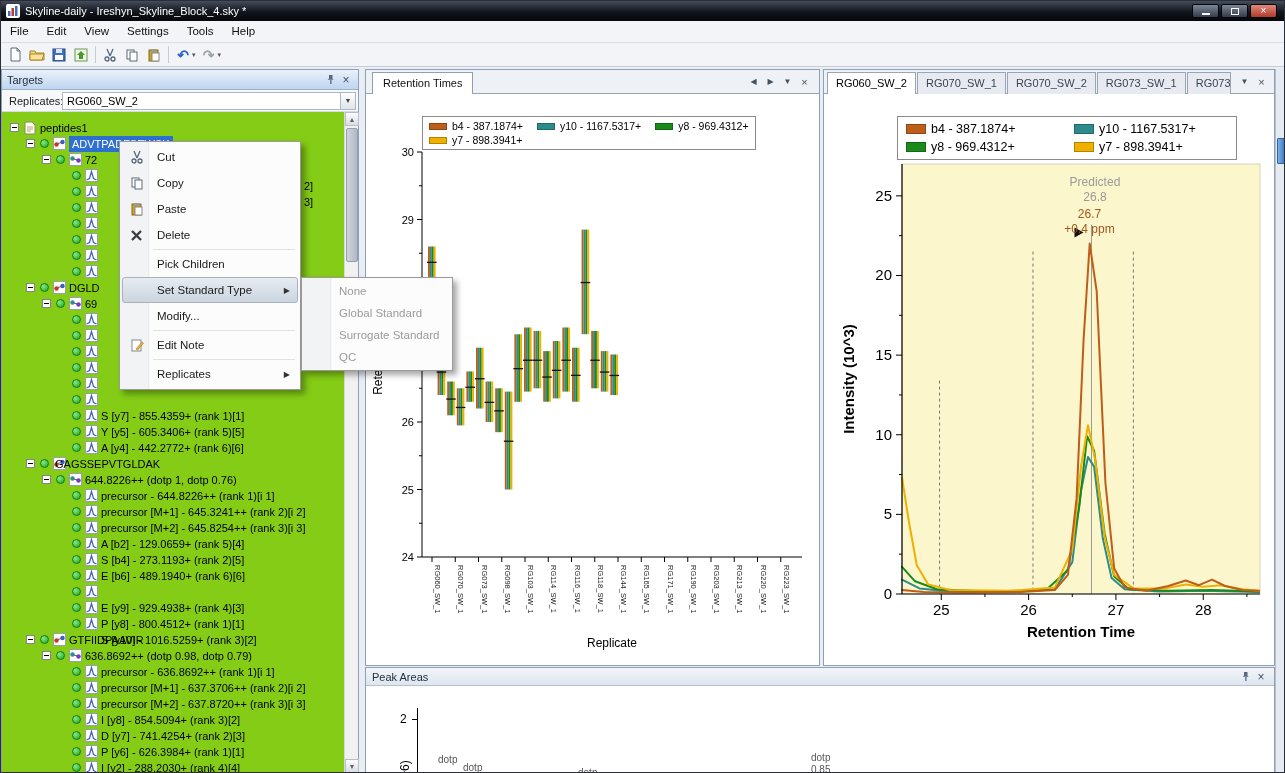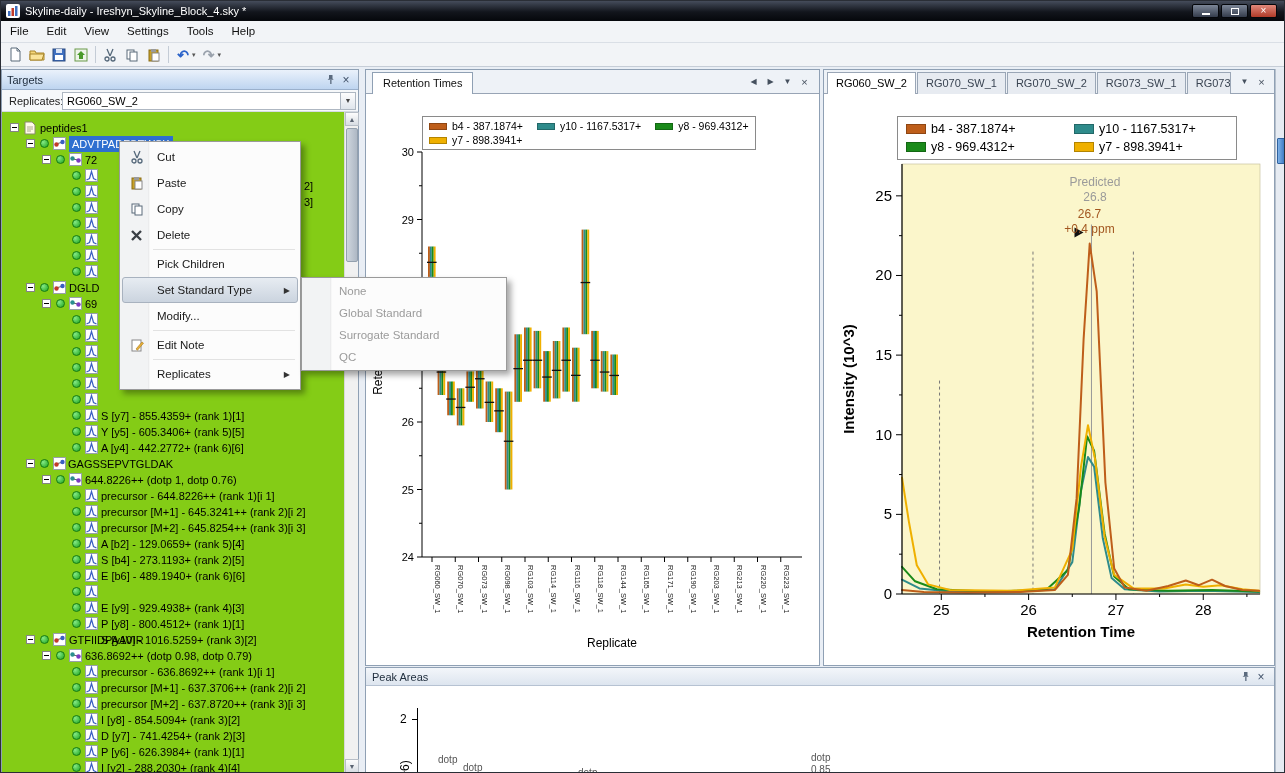--- a/index.html
+++ b/index.html
@@ -390,21 +390,21 @@
           <span class="expbox" style="left: 24px;">
             <i></i>
           </span>
           <span class="gdot" style="left: 38px;"></span>
           <span class="ticon tr-item" style="left: 51px;"><svg width="13" height="13" viewBox="0 0 13 13">
               <rect x="0.5" y="0.5" width="12" height="12" fill="#fff" stroke="#98a0aa"></rect>
               <path d="M3 7L10 5" stroke="#666"></path>
               <circle cx="3.5" cy="7.5" r="2.2" fill="#c23a2a"></circle>
               <circle cx="9.5" cy="5" r="2.2" fill="#3a5fc2"></circle>
             </svg></span>
-          <span class="tlabel" style="left: 66px;">GAGSSEPVTGLDAK</span>
+          <span class="tlabel" style="left: 53px;">GAGSSEPVTGLDAK</span>
         </div>
         <div class="tree-row" style="top: 360px;">
           <span class="expbox" style="left: 40px;">
             <i></i>
           </span>
           <span class="gdot" style="left: 54px;"></span>
           <span class="ticon tr-item" style="left: 67px;"><svg width="13" height="13" viewBox="0 0 13 13">
               <rect x="0.5" y="0.5" width="12" height="12" fill="#fff" stroke="#98a0aa"></rect>
               <path d="M3 6L10 7" stroke="#666"></path>
               <circle cx="3.5" cy="5.5" r="2.2" fill="#2a8f8f"></circle>
@@ -884,35 +884,35 @@
             <path d="M4 1l3 7M10 1L7 8" stroke="#55687a" stroke-width="1.3" fill="none"></path>
             <circle cx="4" cy="11" r="2" fill="none" stroke="#55687a" stroke-width="1.3"></circle>
             <circle cx="10" cy="11" r="2" fill="none" stroke="#55687a" stroke-width="1.3"></circle>
           </svg>
         </span>
         <span class="mi-lb">Cut</span>
       </div>
       <div class="mi">
         <span class="mi-ic">
           <svg width="14" height="14" viewBox="0 0 14 14">
+            <rect x="2" y="2" width="7" height="9" fill="#fff" stroke="#5a6b7a"></rect>
+            <rect x="5" y="4" width="7" height="9" fill="#fff" stroke="#5a6b7a"></rect>
+          </svg>
+        </span>
+        <span class="mi-lb">Copy</span>
+      </div>
+      <div class="mi">
+        <span class="mi-ic">
+          <svg width="14" height="14" viewBox="0 0 14 14">
             <rect x="2" y="2" width="9" height="11" fill="#c9a227" stroke="#8a6d14"></rect>
             <rect x="4" y="1" width="5" height="3" fill="#9a9a9a"></rect>
             <rect x="5" y="5" width="7" height="8" fill="#fff" stroke="#888"></rect>
           </svg>
         </span>
         <span class="mi-lb">Paste</span>
-      </div>
-      <div class="mi">
-        <span class="mi-ic">
-          <svg width="14" height="14" viewBox="0 0 14 14">
-            <rect x="2" y="2" width="7" height="9" fill="#fff" stroke="#5a6b7a"></rect>
-            <rect x="5" y="4" width="7" height="9" fill="#fff" stroke="#5a6b7a"></rect>
-          </svg>
-        </span>
-        <span class="mi-lb">Copy</span>
       </div>
       <div class="mi">
         <span class="mi-ic">
           <svg width="13" height="13" viewBox="0 0 13 13">
             <path d="M2 2l9 9M11 2l-9 9" stroke="#3a3f45" stroke-width="2.4"></path>
           </svg>
         </span>
         <span class="mi-lb">Delete</span>
       </div>
       <div class="msep"></div>
@@ -939,21 +939,21 @@
         </span>
         <span class="mi-lb">Edit Note</span>
       </div>
       <div class="msep"></div>
       <div class="mi">
         <span class="mi-ic"></span>
         <span class="mi-lb">Replicates</span>
         <span class="mi-ar">▶</span>
       </div>
     </div>
-  <div class="ctx" id="sub-menu" style="left:300px;top:276px;width:206px;">
+  <div class="ctx" id="sub-menu" style="left:300px;top:276px;width:152px;">
       <div class="mi">
         <span class="mi-ic"></span>
         <span class="mi-lb">None</span>
       </div>
       <div class="mi">
         <span class="mi-ic"></span>
         <span class="mi-lb">Global Standard</span>
       </div>
       <div class="mi">
         <span class="mi-ic"></span>

